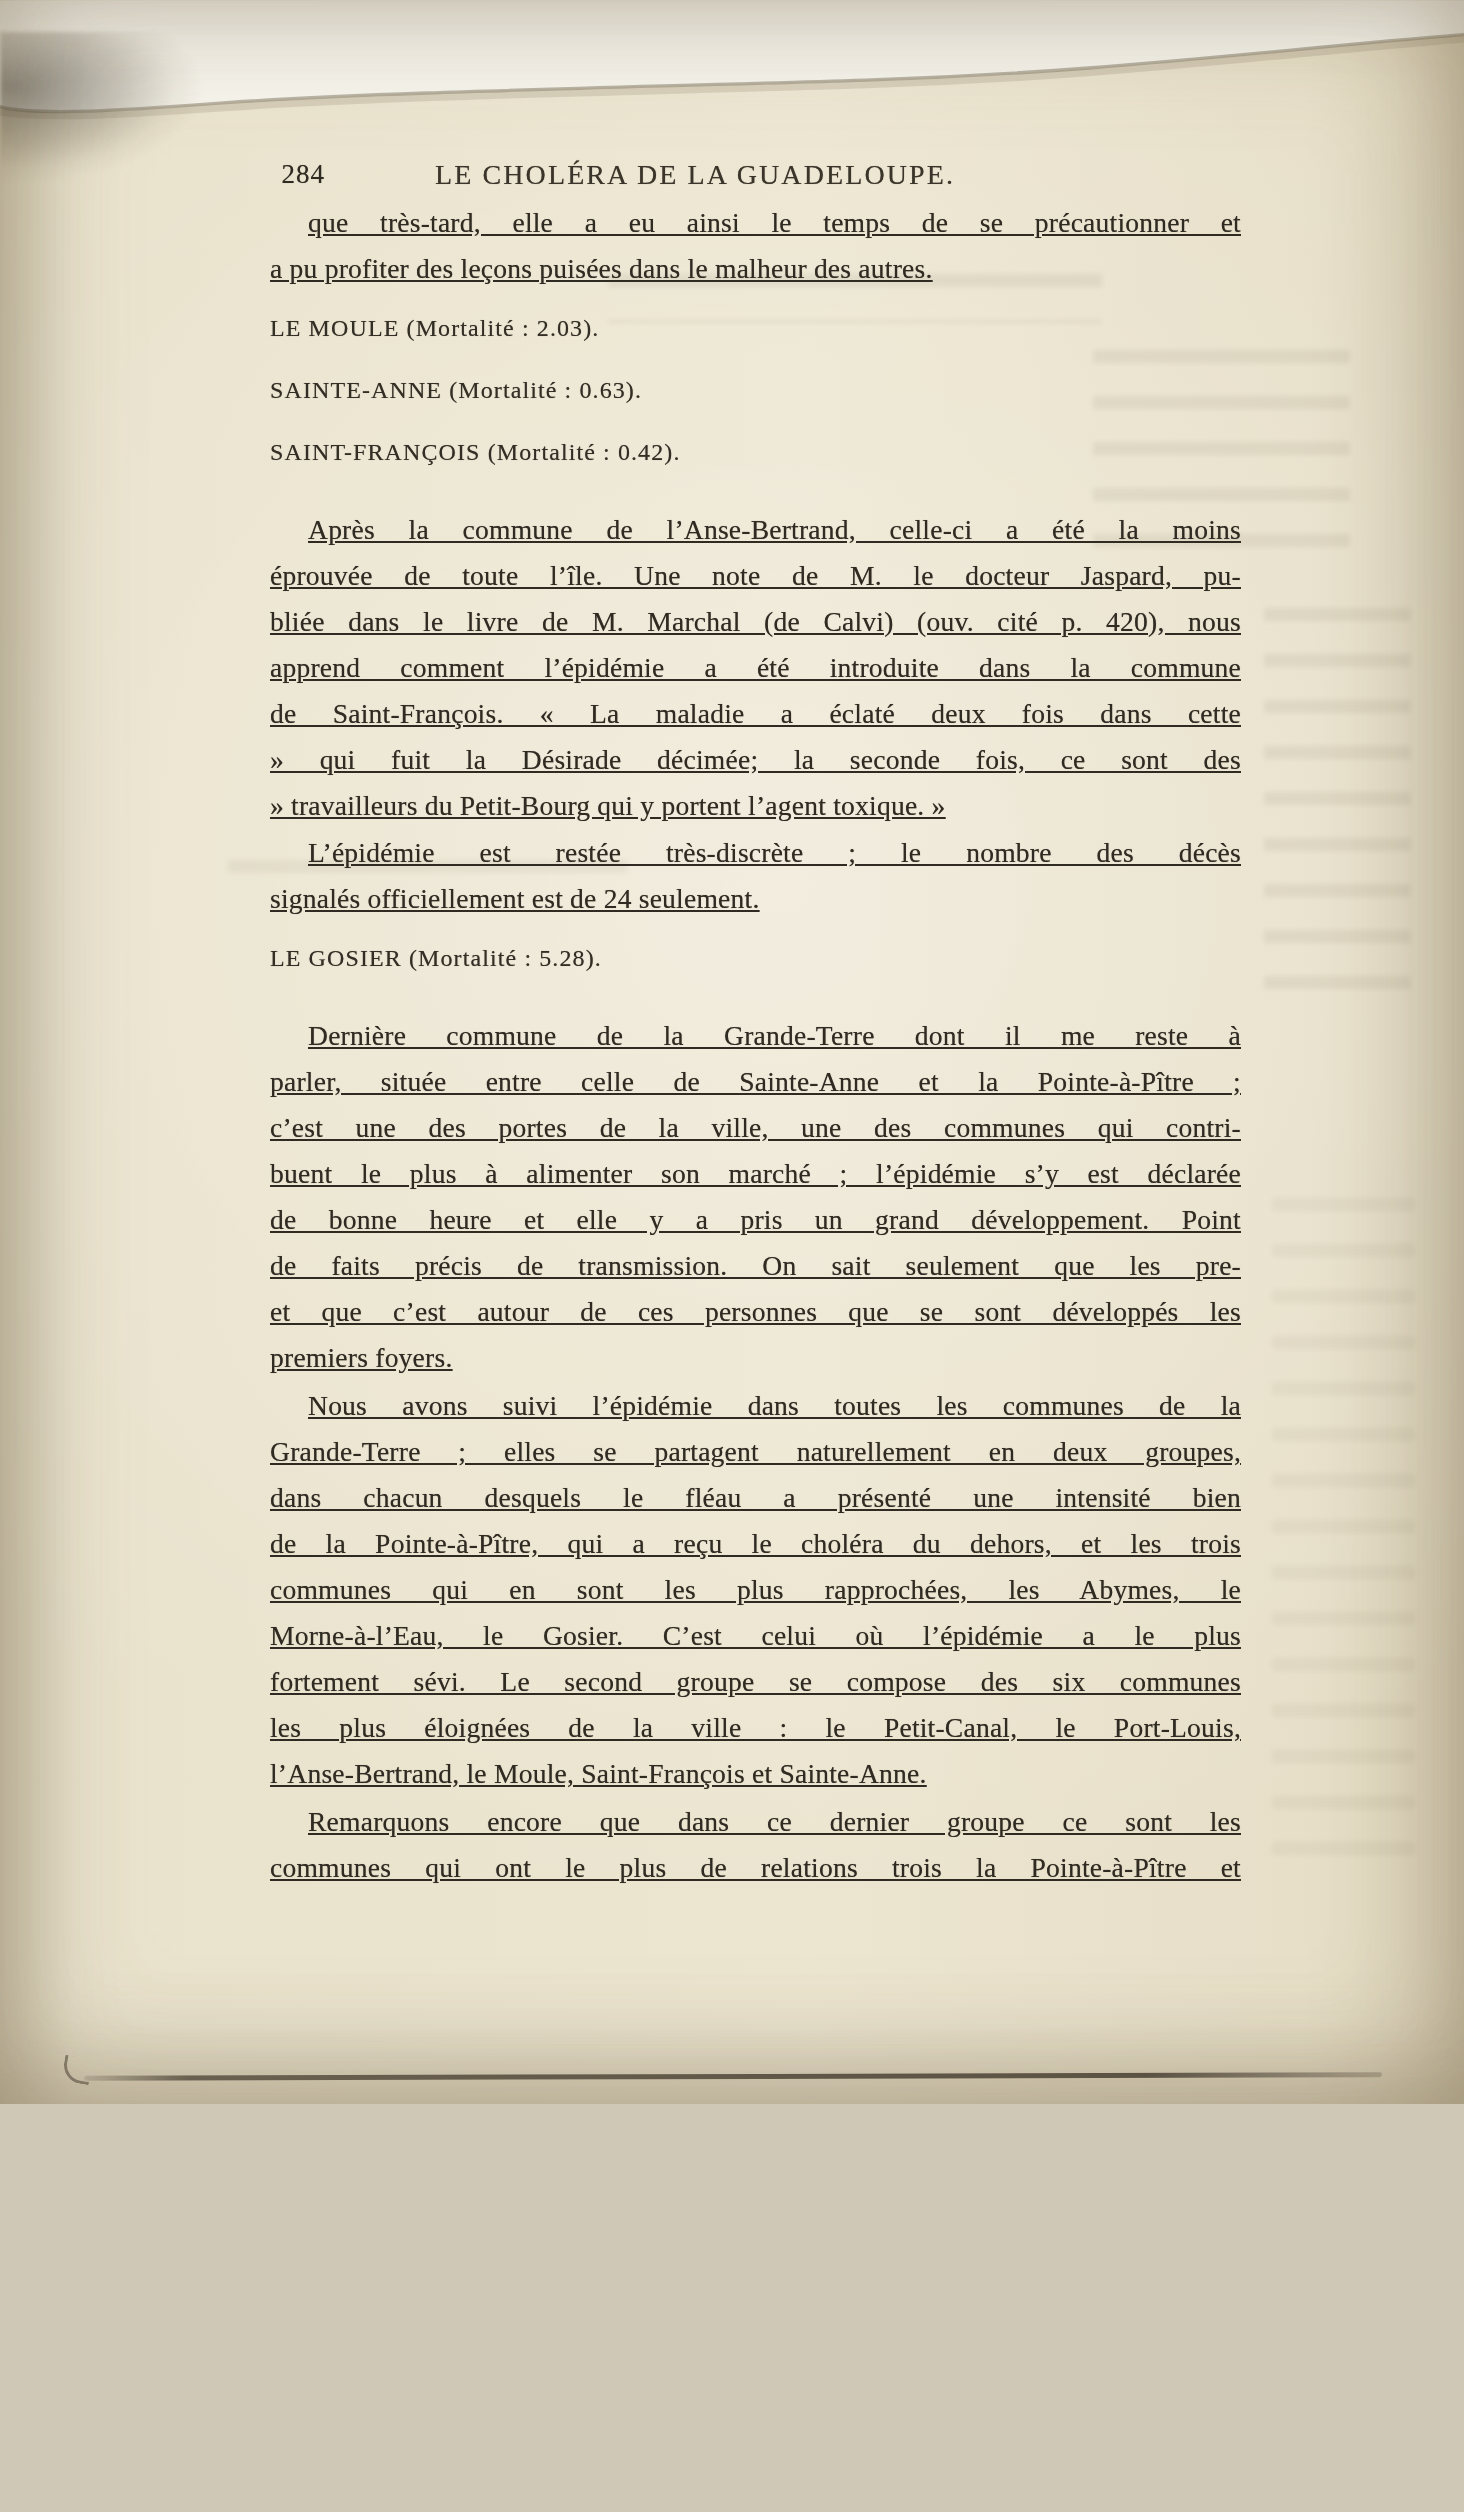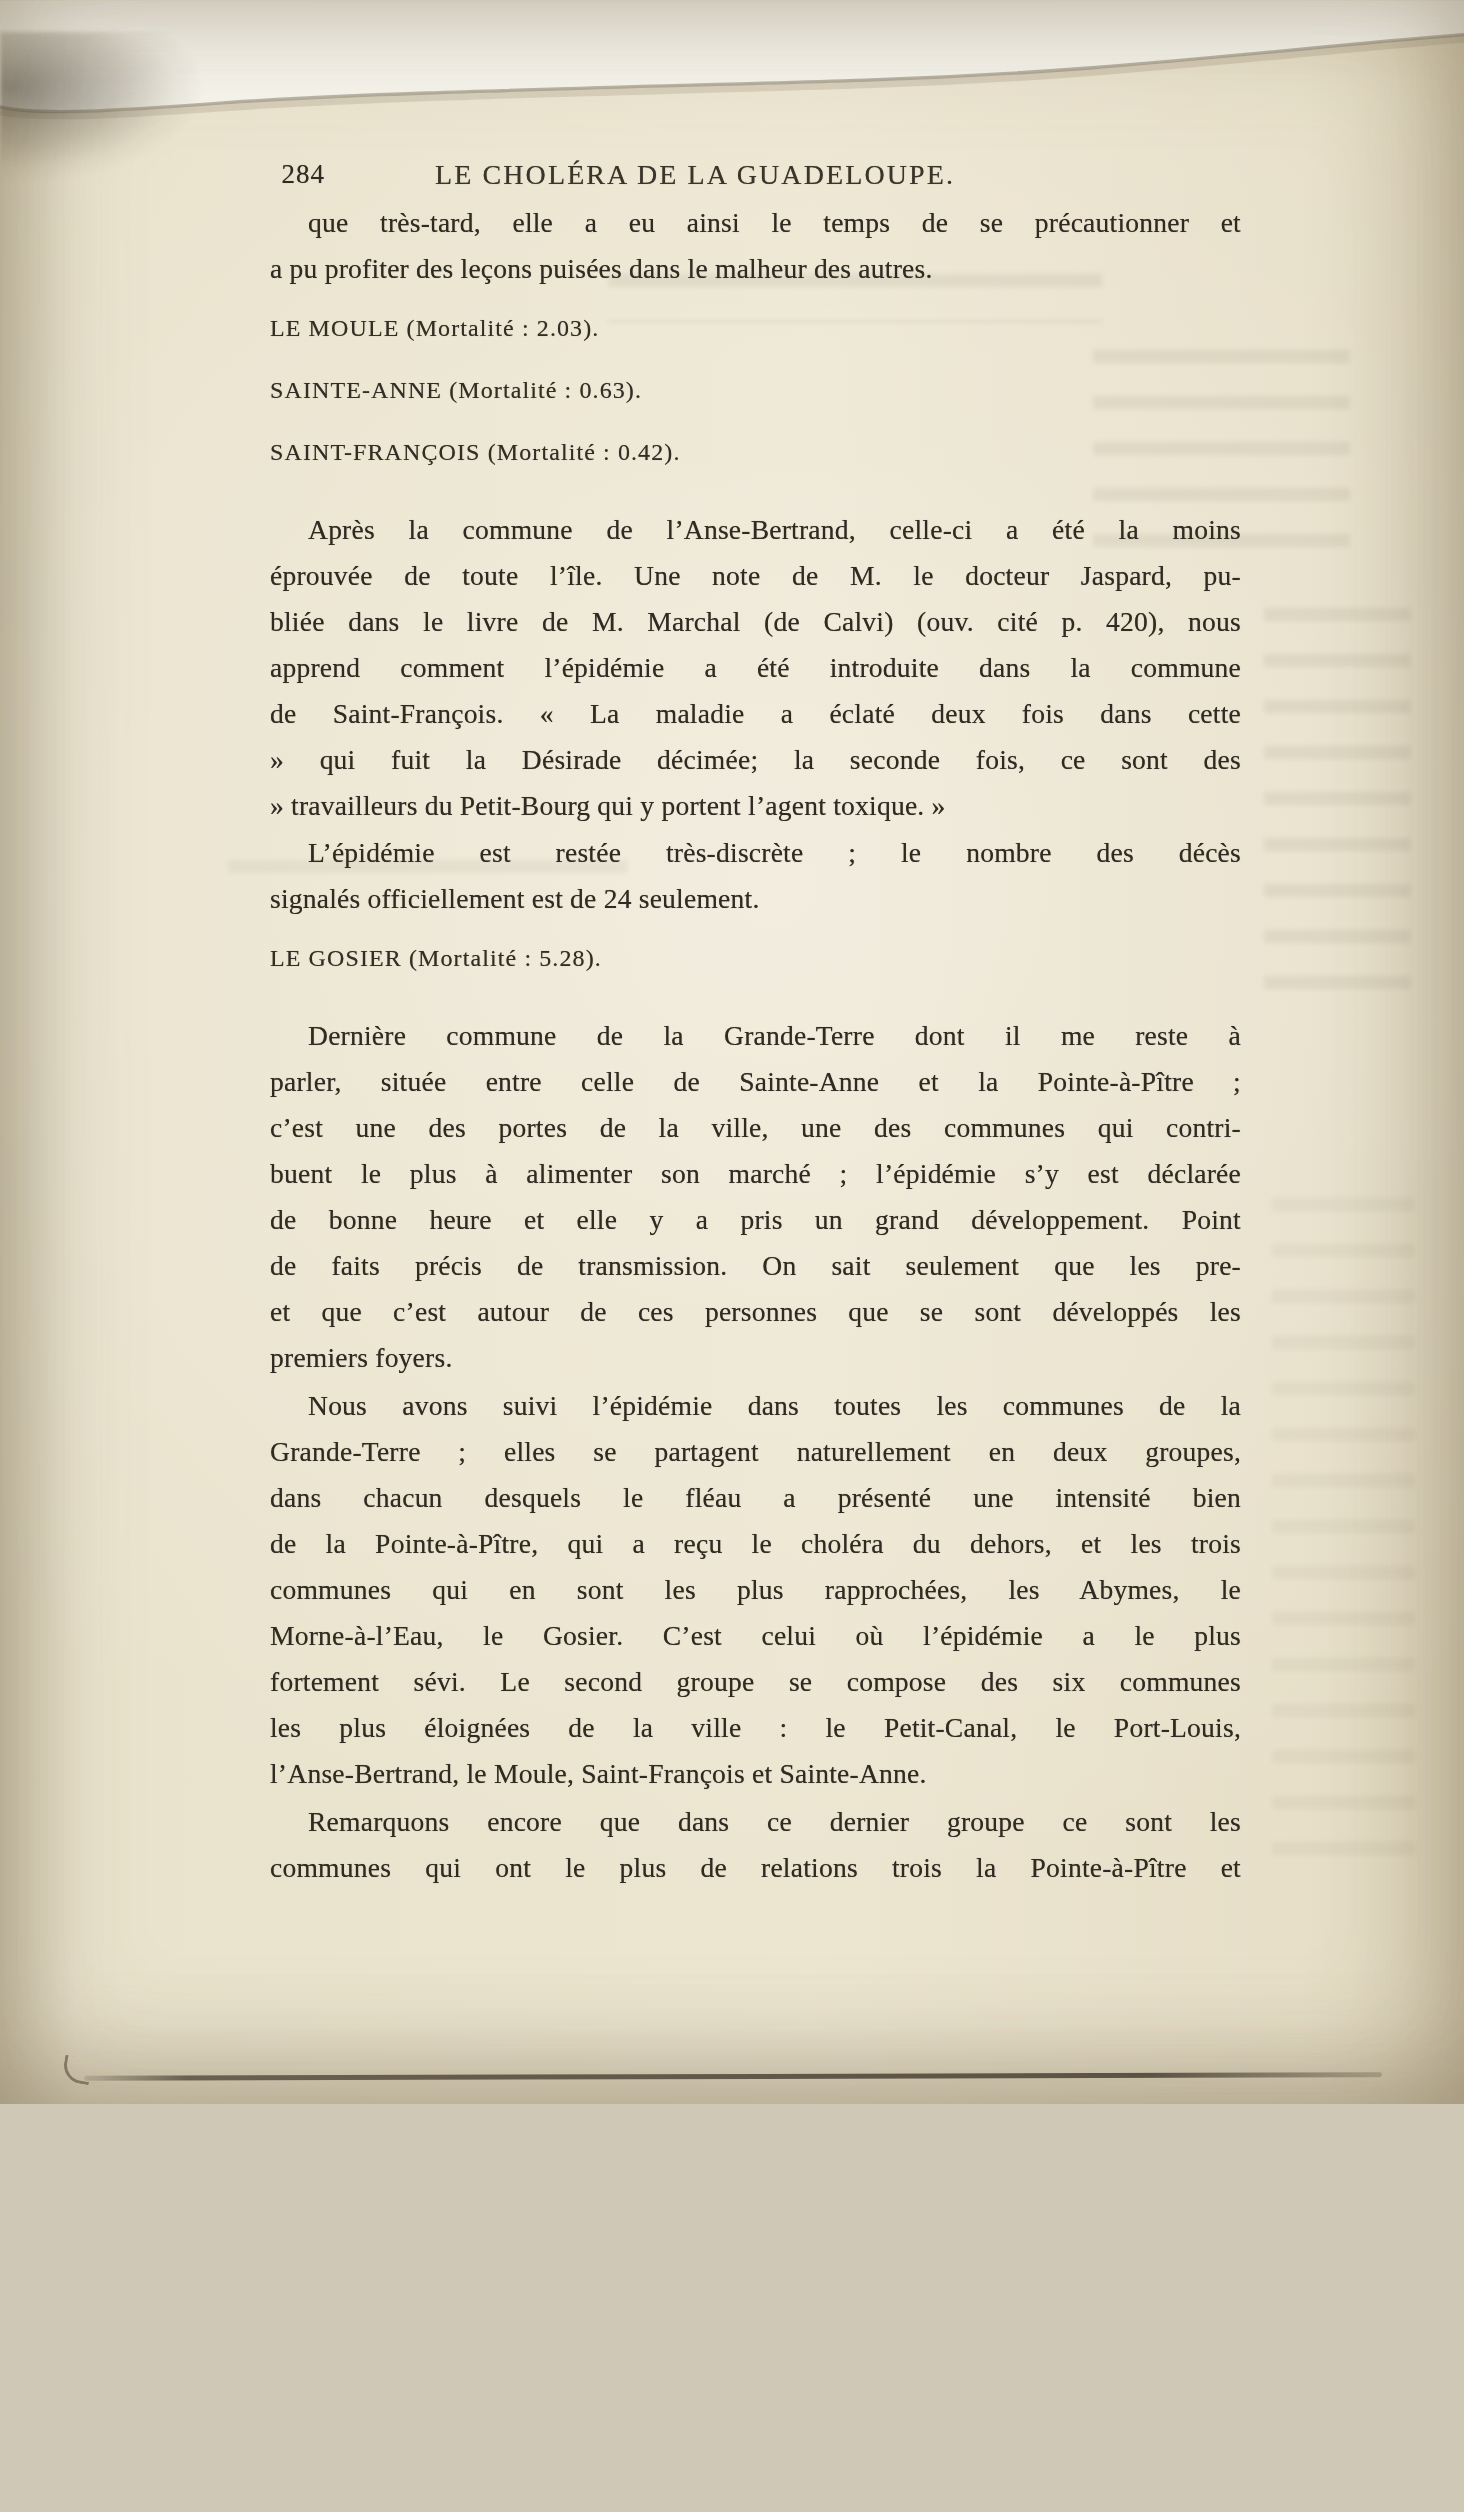--- a/index.html
+++ b/index.html
@@ -78,21 +78,21 @@
   .page-number {
     position: absolute; left: 11.4px; top: 0;
     font-size: 27px; line-height: 32px; letter-spacing: 1px;
   }
   .running-header {
     position: absolute; left: 129px; top: 1.9px;
     font-size: 28px; line-height: 30px; letter-spacing: 2.1px;
     color: #3a342a;
     margin-left: 36px;
   }
-  .para { margin: 0; }
+  .para { margin: 0; text-decoration: underline; }
   .line {
     text-align: justify;
     text-align-last: justify;
     white-space: normal;
   }
   .line.first { text-indent: 38px; }
   .line.last { text-align-last: left; }
   .heading {
     text-align: left;
     font-size: 24px; line-height: 30px;

